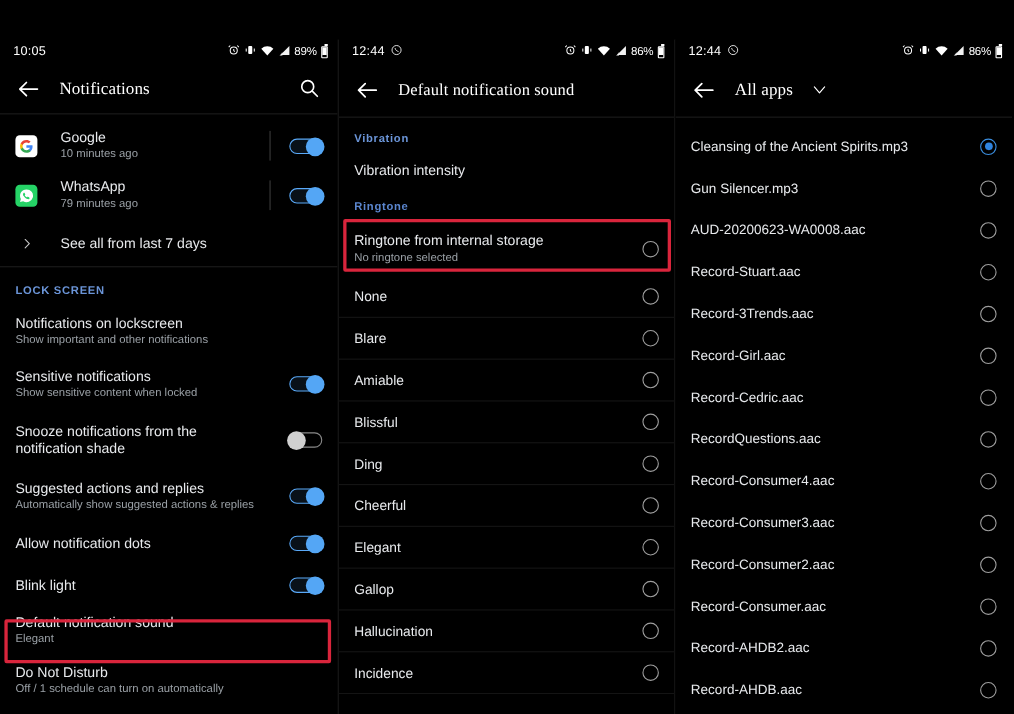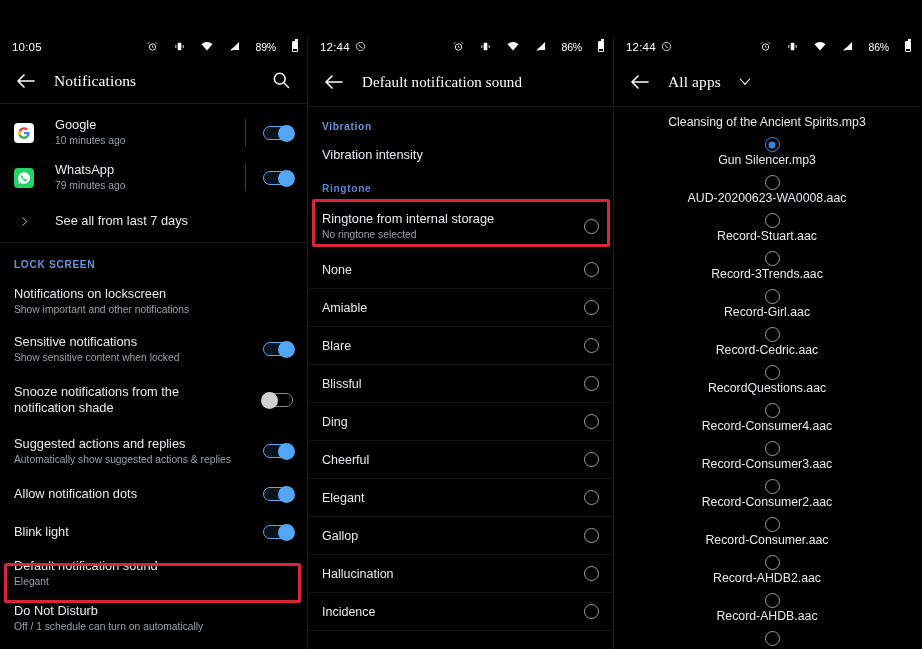--- a/index.html
+++ b/index.html
@@ -16,21 +16,21 @@
   .screen.p3 { width: 306px; }
 
   
   .statusbar {
     height: 22px; display: flex; align-items: center;
     padding: 0 9px 0 12px; color: #fff; font-size: 11px;
   }
   .sb-left { display: flex; align-items: center; gap: 5px; }
   .sb-time { font-size: 11.5px; letter-spacing: .2px; }
   .sb-spacer { flex: 1; }
-  .sb-right { display: flex; align-items: flex-start; gap: 16px; }
+  .sb-right { display: flex; align-items: center; gap: 4px; }
   .sb-icon { display: inline-block; line-height: 1; }
   .sb-batt-txt { font-size: 10.5px; letter-spacing: -.2px; }
   .batt {
     width: 6px; height: 11px; border: 1px solid #fff; border-radius: 1px;
     position: relative; background: linear-gradient(#fff 80%, #000 80%);
   }
   .batt:before {
     content: ""; position: absolute; top: -2.5px; left: 1.5px;
     width: 3px; height: 1.5px; background: #fff;
   }
@@ -110,21 +110,21 @@
     width: 15px; height: 15px; border-radius: 50%; border: 1.4px solid #9e9e9e;
     flex: 0 0 15px; margin-left: 10px; cursor: pointer; position: relative;
   }
   .radio.sel { border-color: #3a8dde; }
   .radio.sel:after {
     content: ""; position: absolute; top: 50%; left: 50%;
     transform: translate(-50%,-50%);
     width: 7px; height: 7px; border-radius: 50%; background: #2f84e0;
   }
   .ringtone-row { height: 50px; }
-  .file-row { height: 38px; flex-direction: column; }
+  .file-row { height: 38px; }
   .file-row .t1 { font-size: 12.3px; }
 
   
   .navbar {
     position: absolute; left: 0; bottom: 0; width: 100%; height: 34px;
     display: flex; align-items: center; justify-content: center; gap: 52px;
     background: #000;
   }
   .navbar .nb { width: 13px; height: 13px; opacity: .62; cursor: pointer; }
   .nb-square { border: 1.4px solid #cfcfcf; border-radius: 2px; }
@@ -382,27 +382,27 @@
 
     <div class="list-scroll">
       <div class="row opt-row">
         <span class="texts">
             <div class="t1">None</div>
           </span>
         <span class="radio"></span>
       </div>
       <div class="row opt-row">
         <span class="texts">
+            <div class="t1">Blare</div>
+          </span>
+        <span class="radio"></span>
+      </div>
+      <div class="row opt-row">
+        <span class="texts">
             <div class="t1">Amiable</div>
-          </span>
-        <span class="radio"></span>
-      </div>
-      <div class="row opt-row">
-        <span class="texts">
-            <div class="t1">Blare</div>
           </span>
         <span class="radio"></span>
       </div>
       <div class="row opt-row">
         <span class="texts">
             <div class="t1">Blissful</div>
           </span>
         <span class="radio"></span>
       </div>
       <div class="row opt-row">

